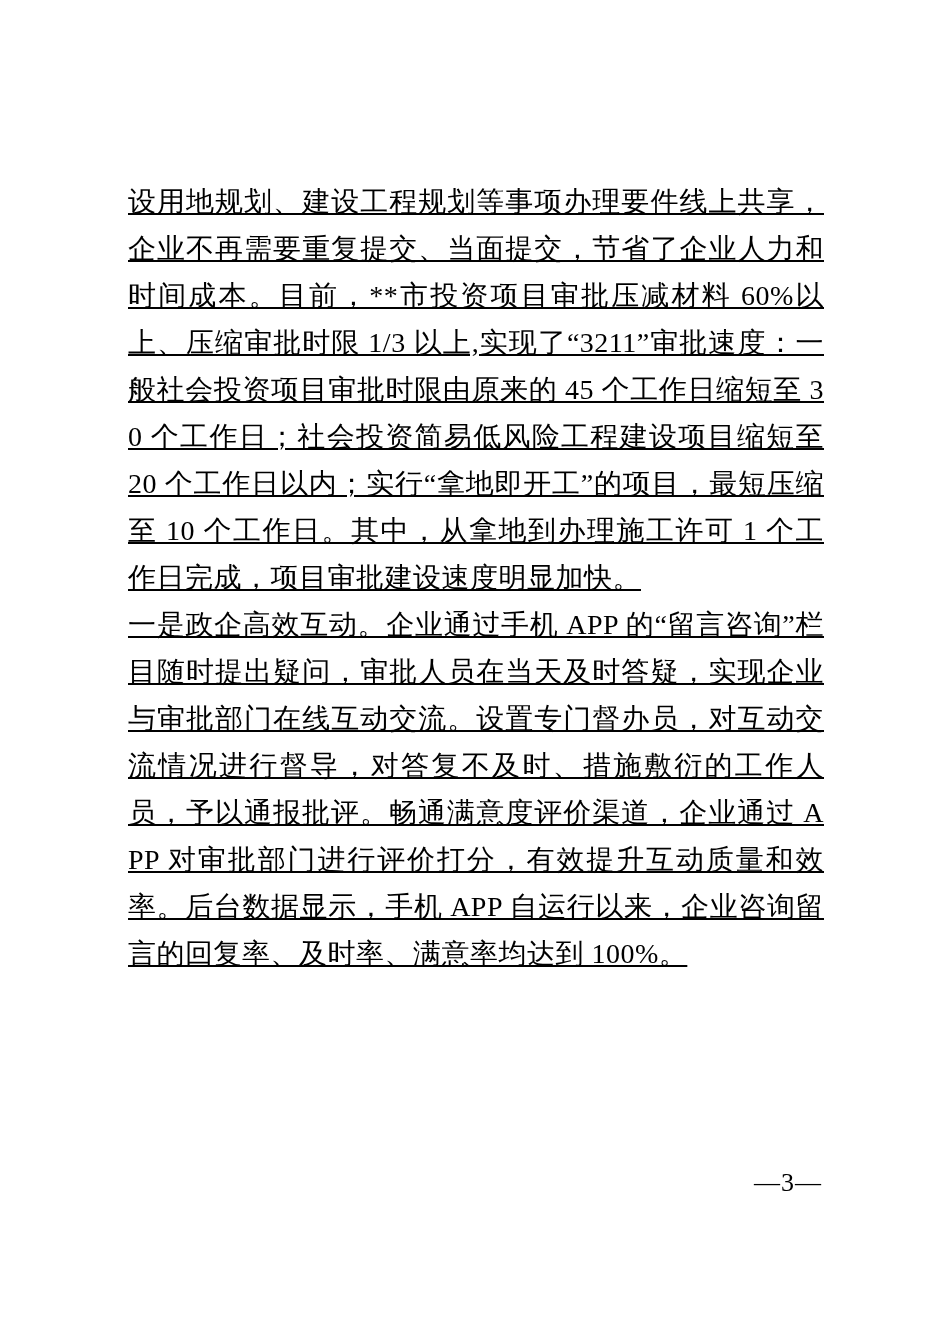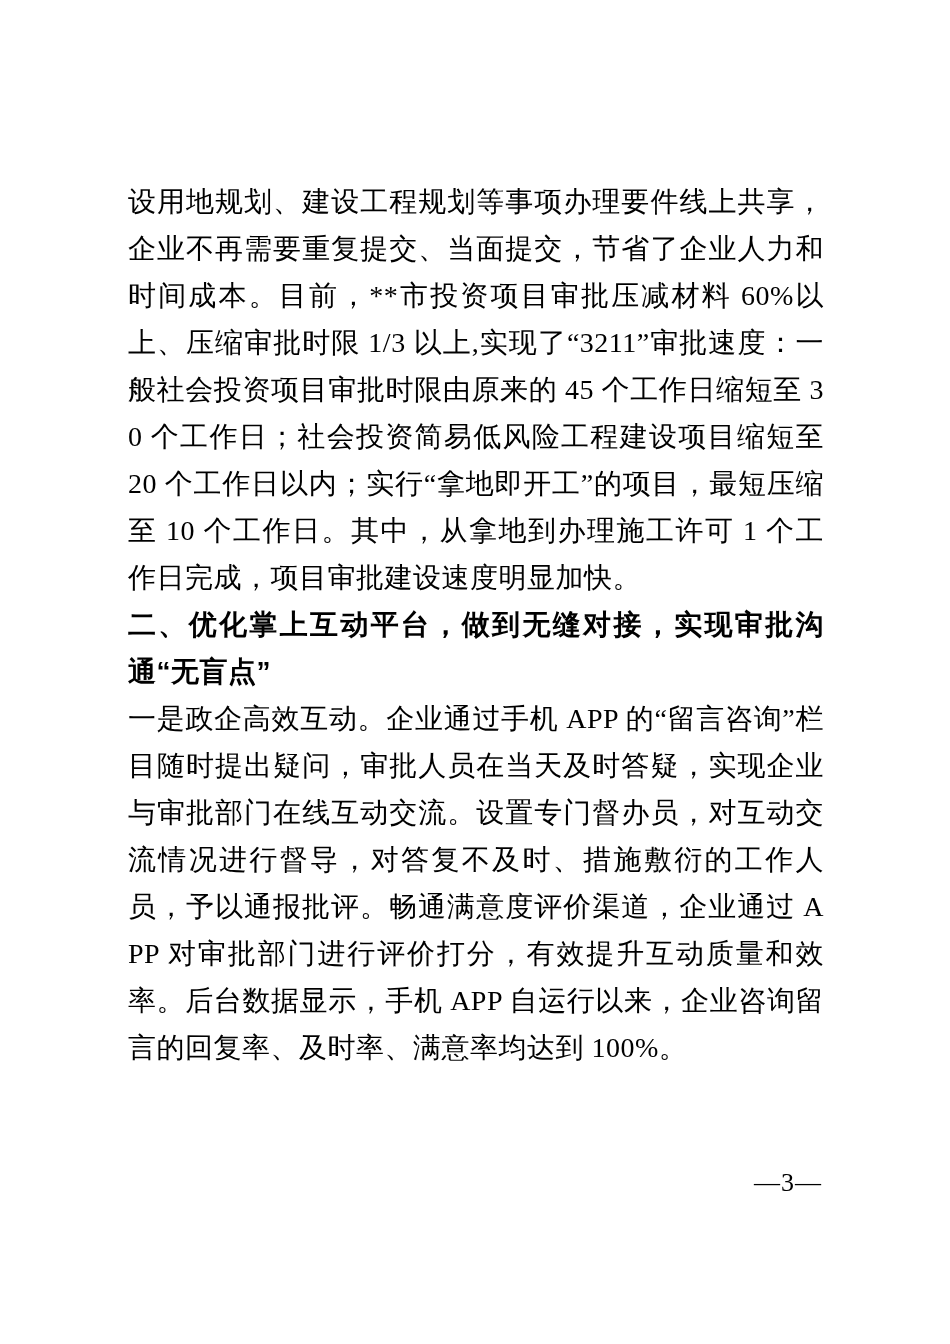--- a/index.html
+++ b/index.html
@@ -32,20 +32,21 @@
     color: #000000;
     text-align: justify;
     text-justify: inter-ideograph;
     letter-spacing: 0.5px;
     word-break: break-all;
   }
 
   .para.normal {
     font-weight: normal;
     font-family: "Liberation Serif", "DejaVu Serif", serif;
+    text-decoration: underline;
   }
 
   .para.heading,
   .para.bold {
     font-weight: bold;
     font-family: "Liberation Sans", "DejaVu Sans", sans-serif;
     font-size: 28px;
   }
 
   .page-number {
@@ -57,18 +58,17 @@
     font-family: "Liberation Serif", "DejaVu Serif", serif;
     letter-spacing: 1px;
   }
 </style>
 </head>
 <body>
 
 <div class="page">
   <div class="content">
     <p class="para normal">设用地规划、建设工程规划等事项办理要件线上共享，企业不再需要重复提交、当面提交，节省了企业人力和时间成本。目前，**市投资项目审批压减材料 60%以上、压缩审批时限 1/3 以上,实现了“3211”审批速度：一般社会投资项目审批时限由原来的 45 个工作日缩短至 30 个工作日；社会投资简易低风险工程建设项目缩短至 20 个工作日以内；实行“拿地即开工”的项目，最短压缩至 10 个工作日。其中，从拿地到办理施工许可 1 个工作日完成，项目审批建设速度明显加快。</p>
-    <p class="para heading">二、优化掌上互动平台，做到无缝对接，实现审批沟通“无盲点”</p>
     <p class="para normal">一是政企高效互动。企业通过手机 APP 的“留言咨询”栏目随时提出疑问，审批人员在当天及时答疑，实现企业与审批部门在线互动交流。设置专门督办员，对互动交流情况进行督导，对答复不及时、措施敷衍的工作人员，予以通报批评。畅通满意度评价渠道，企业通过 APP 对审批部门进行评价打分，有效提升互动质量和效率。后台数据显示，手机 APP 自运行以来，企业咨询留言的回复率、及时率、满意率均达到 100%。</p>
   </div>
 
   <div class="page-number">—3—</div>
 </div>
 
 </body></html>

